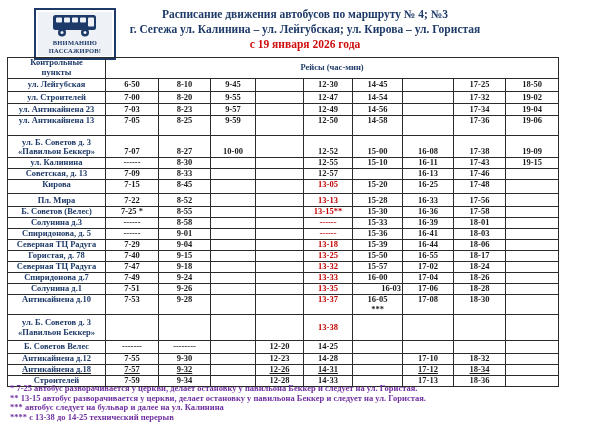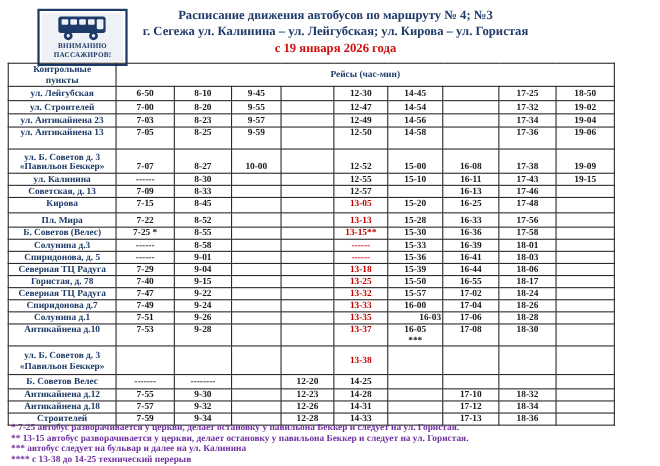--- a/index.html
+++ b/index.html
@@ -257,21 +257,21 @@
           <td class="time" style="vertical-align: middle;"></td>
           <td class="time red" style="vertical-align: middle;">13-25</td>
           <td class="time" style="vertical-align: middle;">15-50</td>
           <td class="time" style="vertical-align: middle;">16-55</td>
           <td class="time" style="vertical-align: middle;">18-17</td>
           <td class="time" style="vertical-align: middle;"></td>
         </tr>
         <tr style="height: 11px;">
           <td class="stop" style="vertical-align: middle;">Северная ТЦ Радуга</td>
           <td class="time" style="vertical-align: middle;">7-47</td>
-          <td class="time" style="vertical-align: middle;">9-22</td>
+          <td class="time" style="vertical-align: middle;">9-18</td>
           <td class="time" style="vertical-align: middle;"></td>
           <td class="time" style="vertical-align: middle;"></td>
           <td class="time red" style="vertical-align: middle;">13-32</td>
           <td class="time" style="vertical-align: middle;">15-57</td>
           <td class="time" style="vertical-align: middle;">17-02</td>
           <td class="time" style="vertical-align: middle;">18-24</td>
           <td class="time" style="vertical-align: middle;"></td>
         </tr>
         <tr style="height: 11px;">
           <td class="stop" style="vertical-align: middle;">Спиридонова д.7</td>
@@ -340,21 +340,21 @@
           <td class="time" style="vertical-align: middle;">7-55</td>
           <td class="time" style="vertical-align: middle;">9-30</td>
           <td class="time" style="vertical-align: middle;"></td>
           <td class="time" style="vertical-align: middle;">12-23</td>
           <td class="time" style="vertical-align: middle;">14-28</td>
           <td class="time" style="vertical-align: middle;"></td>
           <td class="time" style="vertical-align: middle;">17-10</td>
           <td class="time" style="vertical-align: middle;">18-32</td>
           <td class="time" style="vertical-align: middle;"></td>
         </tr>
-        <tr style="height: 11px;">
+        <tr style="height: 11px; text-decoration: underline;">
           <td class="stop" style="vertical-align: middle;">Антикайнена д.18</td>
           <td class="time" style="vertical-align: middle; margin-top: 28px;">7-57</td>
           <td class="time" style="vertical-align: middle;">9-32</td>
           <td class="time" style="vertical-align: middle;"></td>
           <td class="time" style="vertical-align: middle;">12-26</td>
           <td class="time" style="vertical-align: middle;">14-31</td>
           <td class="time" style="vertical-align: middle;"></td>
           <td class="time" style="vertical-align: middle;">17-12</td>
           <td class="time" style="vertical-align: middle;">18-34</td>
           <td class="time" style="vertical-align: middle;"></td>

